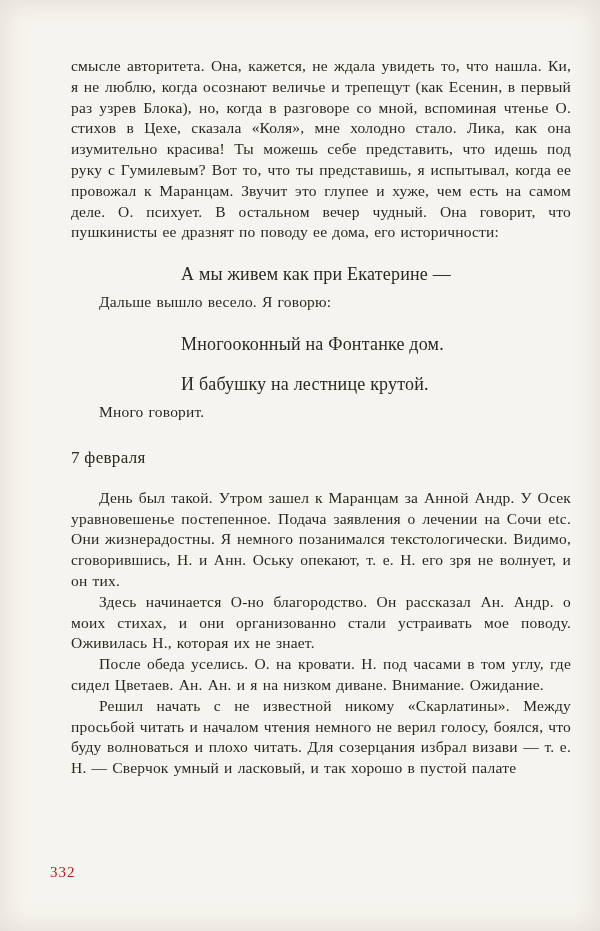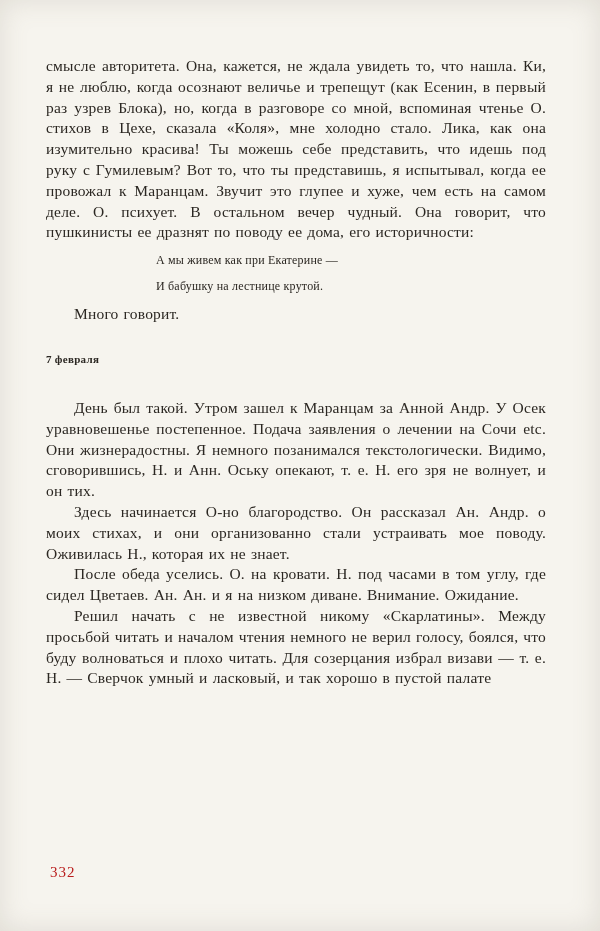--- a/index.html
+++ b/index.html
@@ -6,51 +6,51 @@
     margin: 0;
     padding: 0;
     background: #e9e7e2;
   }
   .page {
     position: relative;
     width: 600px;
     height: 931px;
     background: #f6f4ee;
     box-sizing: border-box;
-    padding: 56px 50px 0 46px;
+    padding: 56px 50px 0 71px;
     overflow: hidden;
     font-family: "Liberation Serif", "DejaVu Serif", serif;
     color: #2b2722;
     box-shadow: inset 0 0 28px rgba(120,110,95,0.18);
   }
   .text-area {
     width: 500px;
   }
   p.body {
     margin: 0;
     font-size: 15.5px;
     line-height: 20.8px;
     text-align: justify;
     letter-spacing: 0.2px;
     word-spacing: 1px;
     hyphens: auto;
   }
   p.indent { text-indent: 28px; }
   p.no-indent { text-indent: 0; }
   .verse {
-    margin: 9px 0 9px 110px;
-    font-size: 12px;
+    margin: 23px 0 9px 110px;
+    font-size: 18px;
     line-height: 17px;
     letter-spacing: 0.2px;
   }
   .verse-line { white-space: nowrap; }
   .date-heading {
-    margin: 24px 0 28px 0;
-    font-size: 11px;
-    font-weight: bold;
+    margin: 24px 0 20px 0;
+    font-size: 17px;
+    font-weight: normal;
     line-height: 21px;
     letter-spacing: 0.3px;
   }
   .page-number {
     position: absolute;
     left: 50px;
     top: 864px;
     font-size: 15px;
     letter-spacing: 1px;
     color: #b91c1c;
@@ -61,21 +61,25 @@
 
 <div class="page">
   <div class="text-area">
 
     <p class="body no-indent">смысле авторитета. Она, кажется, не ждала увидеть то, что нашла. Ки, я не люблю, когда осознают величье и трепещут (как Есенин, в первый раз узрев Блока), но, когда в разговоре со мной, вспоминая чтенье О. стихов в Цехе, сказала «Коля», мне холодно стало. Лика, как она изумительно красива! Ты можешь себе представить, что идешь под руку с Гумилевым? Вот то, что ты представишь, я испытывал, когда ее провожал к Маранцам. Звучит это глупее и хуже, чем есть на самом деле. О. психует. В остальном вечер чудный. Она говорит, что пушкинисты ее дразнят по поводу ее дома, его историчности:</p>
 
     <div class="verse">
       <div class="verse-line">А мы живем как при Екатерине —</div>
     </div>
 
+    <p class="body indent">Дальше вышло весело. Я говорю:</p>
 
+    <div class="verse">
+      <div class="verse-line">Многооконный на Фонтанке дом.</div>
+    </div>
 
 
     <div class="verse">
       <div class="verse-line">И бабушку на лестнице крутой.</div>
     </div>
 
     <p class="body indent">Много говорит.</p>
 
     <h2 class="date-heading">7 февраля</h2>
 

